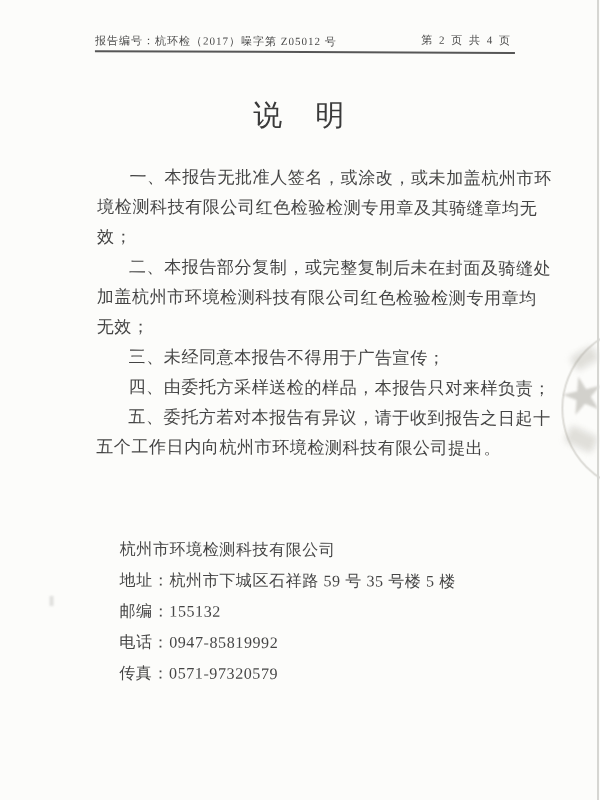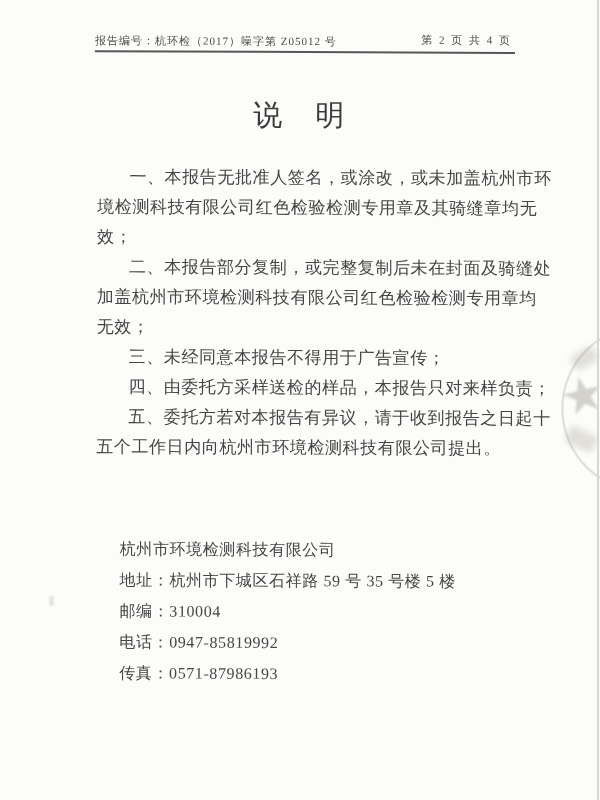--- a/index.html
+++ b/index.html
@@ -123,23 +123,23 @@
     </div>
     <div>
       <div class="line indent">五、委托方若对本报告有异议，请于收到报告之日起十</div>
       <div class="line">五个工作日内向杭州市环境检测科技有限公司提出。</div>
     </div>
   </div>
 
   <div class="company">
     <div class="row">杭州市环境检测科技有限公司</div>
     <div class="row"><span>地址：</span><span>杭州市下城区石祥路 59 号 35 号楼 5 楼</span></div>
-    <div class="row"><span>邮编：</span><span>310004</span></div>
+    <div class="row"><span>邮编：</span><span>155132</span></div>
     <div class="row"><span>电话：</span><span>0947-85819992</span></div>
-    <div class="row"><span>传真：</span><span>0571-87986193</span></div>
+    <div class="row"><span>传真：</span><span>0571-97320579</span></div>
   </div>
 
   <div class="stamp">
     <div class="stamp-circle"></div>
     <div class="stamp-blob-top"></div>
     <div class="stamp-star">★</div>
     <div class="stamp-blob-bottom"></div>
   </div>
 
   <div class="scan-smudge"></div>

